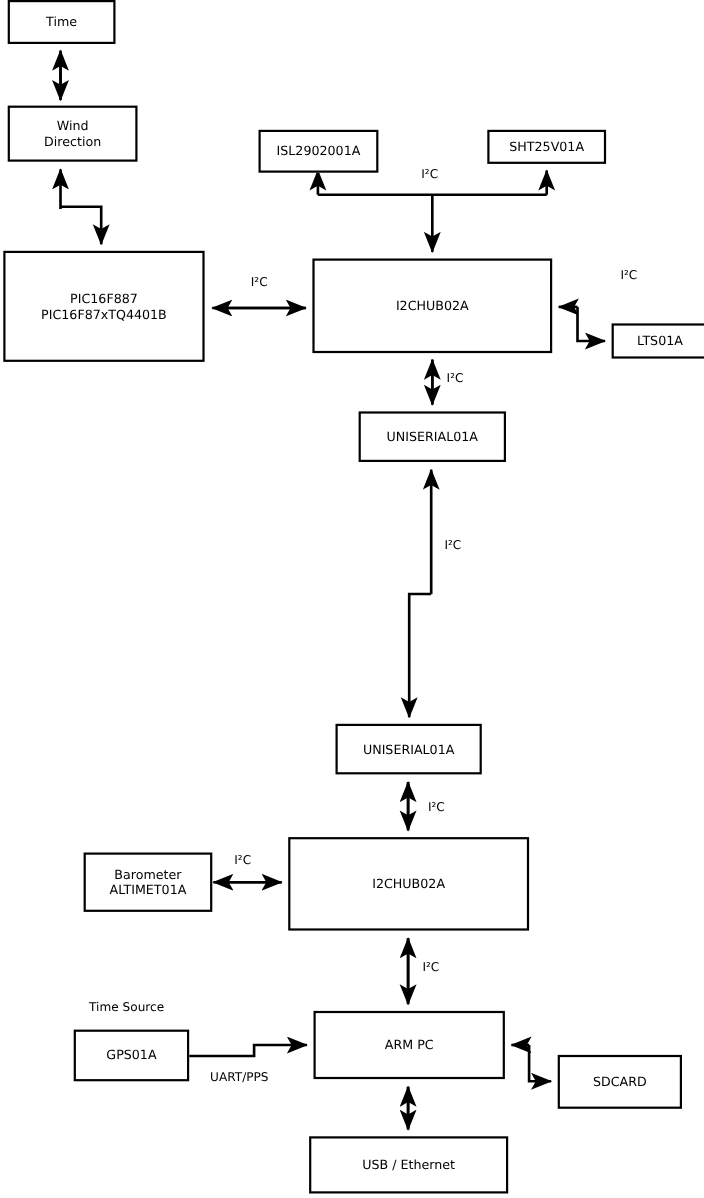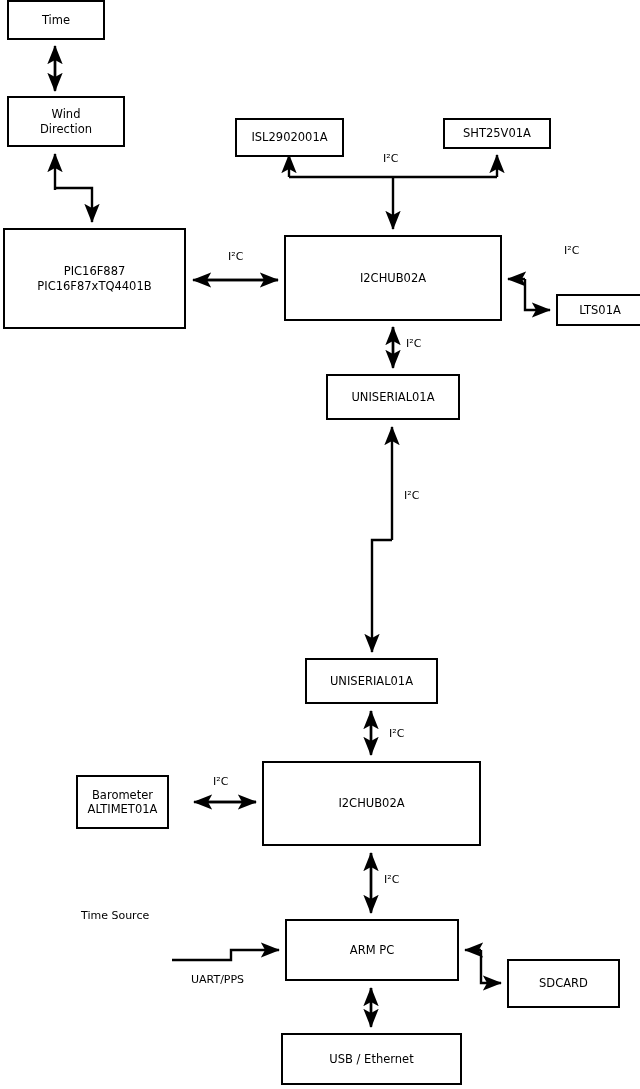--- a/index.html
+++ b/index.html
@@ -119,33 +119,38 @@
         <span>UNISERIAL01A</span>
       </div>
   </div>
 
   <div class="node" style="left:305px;top:658px;width:133px;height:46px;">
     <div>
         <span>UNISERIAL01A</span>
       </div>
   </div>
 
-  <div class="node" style="left:76px;top:775px;width:93px;height:54px;">
+  <div class="node" style="left:76px;top:775px;width:117px;height:54px;">
     <div>
       <span>Barometer</span>
       <span>ALTIMET01A</span>
     </div>
   </div>
 
   <div class="node" style="left:262px;top:761px;width:219px;height:85px;">
     <div>
         <span>I2CHUB02A</span>
       </div>
   </div>
 
+  <div class="node" style="left:67px;top:936px;width:105px;height:47px;">
+    <div>
+        <span>GPS01A</span>
+      </div>
+  </div>
 
   <div class="node" style="left:285px;top:919px;width:174px;height:62px;">
     <div>
         <span>ARM PC</span>
       </div>
   </div>
 
   <div class="node" style="left:507px;top:959px;width:113px;height:49px;">
     <div>
         <span>SDCARD</span>

